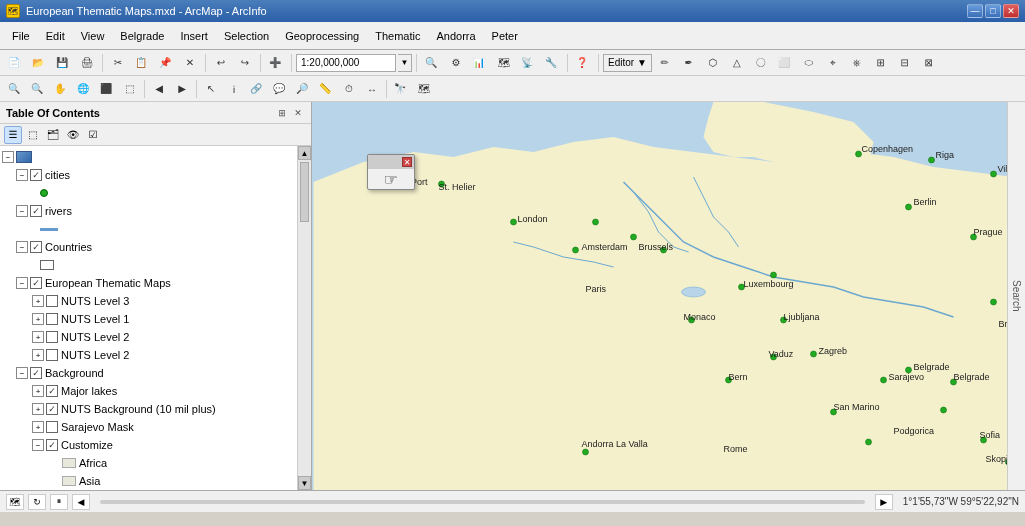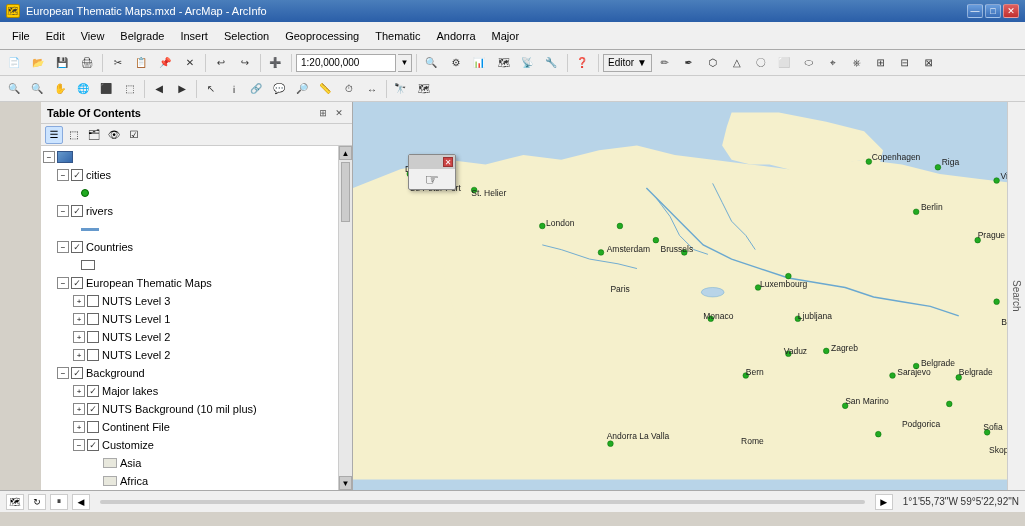--- a/index.html
+++ b/index.html
@@ -69,21 +69,20 @@
     }
     .scale-dropdown {
       width: 14px; height: 18px; border: 1px solid #aaa; background: #f0f0f0;
       border-left: none; cursor: pointer; font-size: 8px; display: flex; align-items: center; justify-content: center;
     }
 
     
     .main-area {
       display: flex;
       height: calc(526px - 22px - 22px - 26px - 26px - 22px);
-      margin-left: 41px;
     }
 
     
     .toc {
       width: 312px;
       background: white;
       border-right: 1px solid #aaa;
       display: flex;
       flex-direction: column;
       overflow: hidden;
@@ -265,21 +264,21 @@
   <div class="menu-bar">
     <div class="menu-item">File</div>
     <div class="menu-item">Edit</div>
     <div class="menu-item">View</div>
     <div class="menu-item">Belgrade</div>
     <div class="menu-item">Insert</div>
     <div class="menu-item">Selection</div>
     <div class="menu-item">Geoprocessing</div>
     <div class="menu-item">Thematic</div>
     <div class="menu-item">Andorra</div>
-    <div class="menu-item">Major</div>
+    <div class="menu-item">Peter</div>
   </div>
 
   <div class="toolbar">
     <div class="toolbar-btn">📄</div>
     <div class="toolbar-btn">📂</div>
     <div class="toolbar-btn">💾</div>
     <div class="toolbar-btn">🖨</div>
     <div class="toolbar-sep"></div>
     <div class="toolbar-btn">✂</div>
     <div class="toolbar-btn">📋</div>
@@ -446,39 +445,39 @@
 
           <div class="toc-item" style="padding-left:32px;">
             <div class="expand-btn">+</div>
             <div class="checkbox checked"></div>
             <span>NUTS Background (10 mil plus)</span>
           </div>
 
           <div class="toc-item" style="padding-left:32px;">
             <div class="expand-btn">+</div>
             <div class="checkbox"></div>
-            <span>Continent File</span>
+            <span>Sarajevo Mask</span>
           </div>
 
           <div class="toc-item" style="padding-left:32px;">
             <div class="expand-btn">−</div>
             <div class="checkbox checked"></div>
             <span>Customize</span>
+          </div>
+
+          <div class="toc-item" style="padding-left:48px;">
+            <div class="expand-spacer"></div>
+            <div style="width:14px;height:10px;background:#e8e8dd;border:1px solid #aaa;margin-right:3px;"></div>
+            <span>Africa</span>
           </div>
 
           <div class="toc-item" style="padding-left:48px;">
             <div class="expand-spacer"></div>
             <div style="width:14px;height:10px;background:#e8e8dd;border:1px solid #aaa;margin-right:3px;"></div>
             <span>Asia</span>
-          </div>
-
-          <div class="toc-item" style="padding-left:48px;">
-            <div class="expand-spacer"></div>
-            <div style="width:14px;height:10px;background:#e8e8dd;border:1px solid #aaa;margin-right:3px;"></div>
-            <span>Africa</span>
           </div>
 
         </div>
 
         <div style="width:14px;background:#f0f0f0;border-left:1px solid #ccc;display:flex;flex-direction:column;">
           <div style="height:14px;background:#ccc;border:1px solid #aaa;display:flex;align-items:center;justify-content:center;font-size:8px;cursor:pointer;">▲</div>
           <div style="flex:1;background:#e8e8e8;">
             <div style="height:60px;background:#ccc;border:1px solid #aaa;margin:2px;"></div>
           </div>
           <div style="height:14px;background:#ccc;border:1px solid #aaa;display:flex;align-items:center;justify-content:center;font-size:8px;cursor:pointer;">▼</div>

